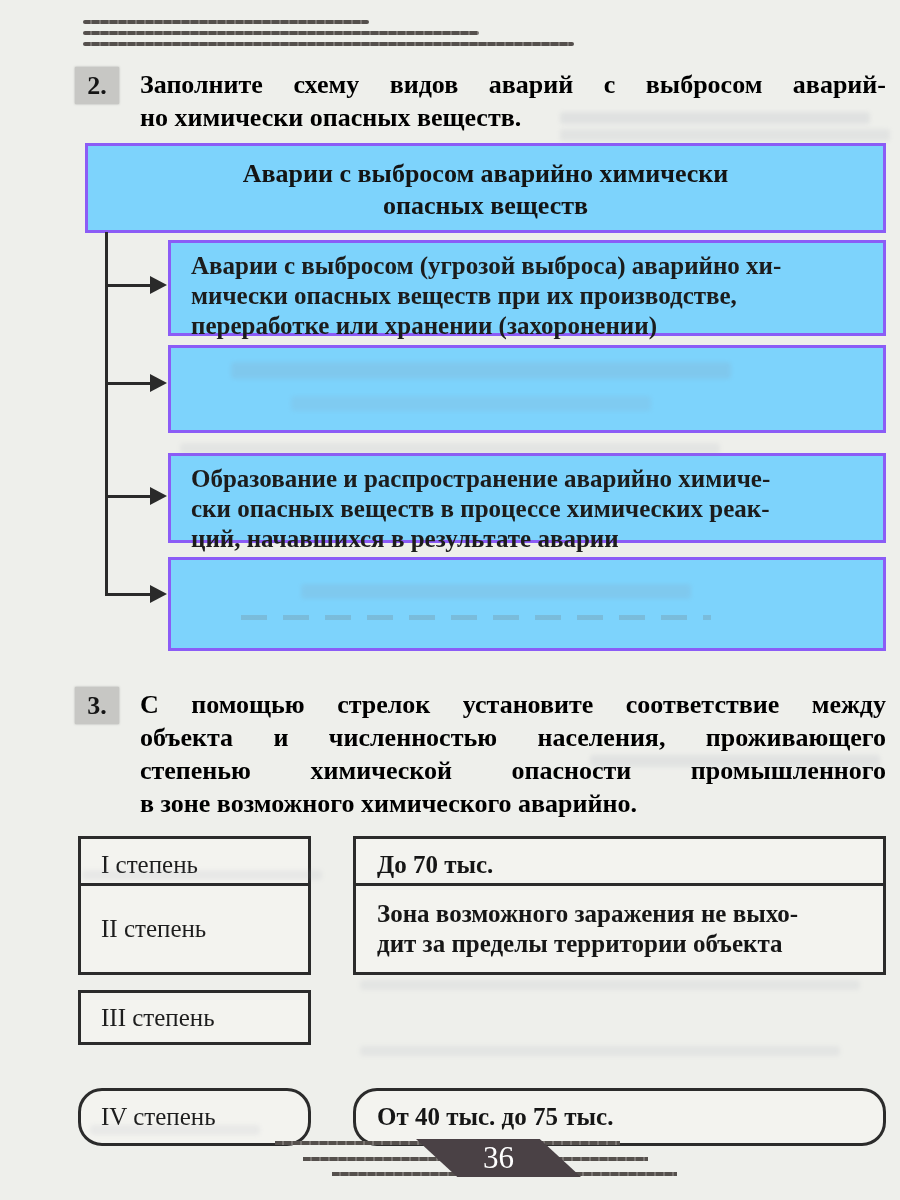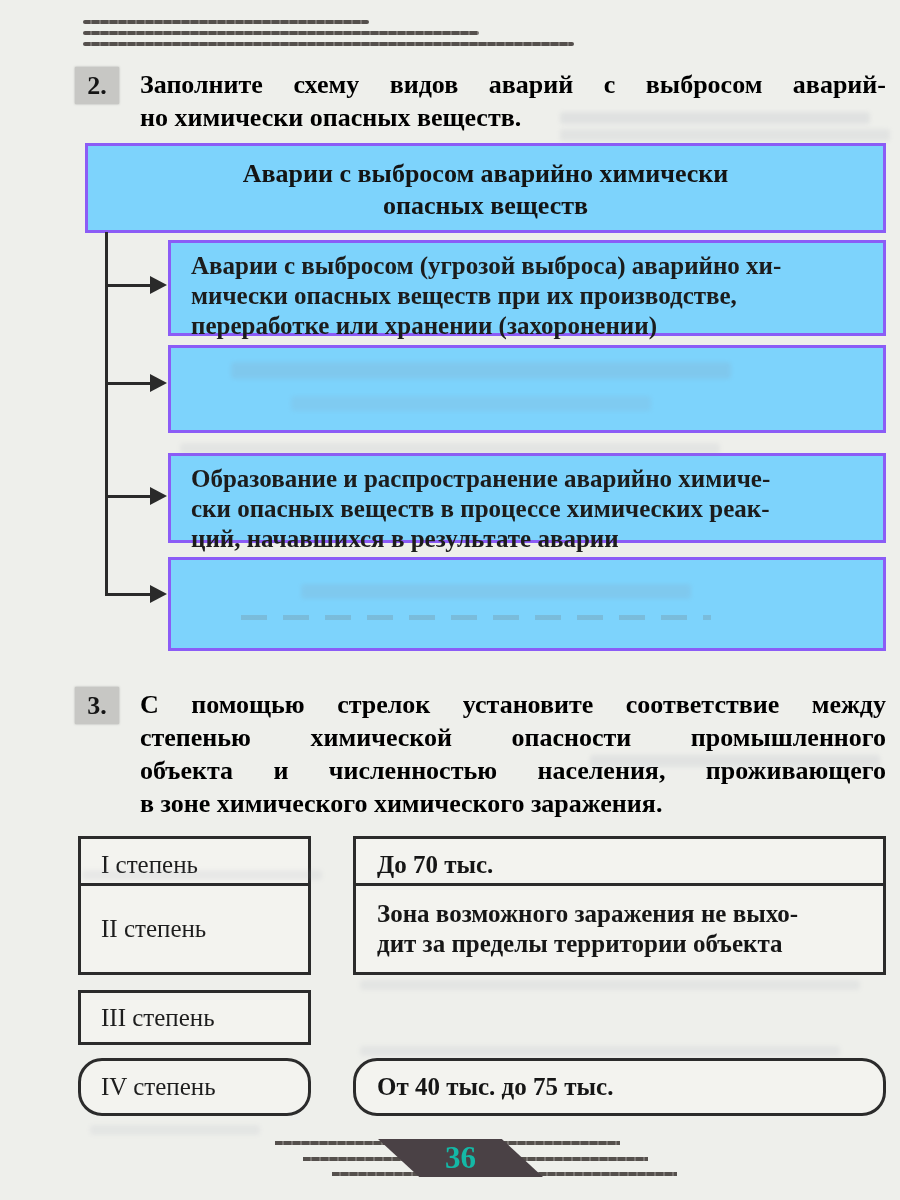--- a/index.html
+++ b/index.html
@@ -69,35 +69,35 @@
   
   .cell{
     position:absolute;border:3px solid #2b2b2b;background:#f3f3ef;
     box-sizing:border-box;display:flex;flex-direction:column;justify-content:center;
   }
   .lcell{left:78px;width:233px;font-size:25px;font-weight:400;padding-left:20px;color:#1d1d1d;}
   .rcell{left:353px;width:533px;font-size:25px;font-weight:700;padding-left:21px;line-height:30px;color:#161616;}
   .r1{top:836px;height:57px;}
   .r2{top:883px;height:92px;}
   .r3{top:990px;height:55px;}
-  .r4{top:1058px;height:58px;border-radius:24px;}
+  .r4{top:1088px;height:58px;border-radius:24px;}
   
   .frule{
     position:absolute;height:4px;
     background:repeating-linear-gradient(90deg,#55504d 0 7px,#7a7572 7px 9px);
   }
   .fr1{left:275px;top:1141px;width:345px;}
   .fr2{left:303px;top:1157px;width:345px;}
   .fr3{left:332px;top:1172px;width:345px;}
   .pagebadge{
-    position:absolute;left:378px;top:1139px;width:165px;height:38px;
+    position:absolute;left:416px;top:1139px;width:165px;height:38px;
     background:#4a4145;
     clip-path:polygon(0 0,75% 0,100% 100%,25% 100%);
     display:flex;align-items:center;justify-content:center;
-    color:#14b8a6;font-weight:700;font-size:31px;
+    color:#ffffff;font-weight:400;font-size:31px;
   }
   
   .ghost{position:absolute;filter:blur(2px);border-radius:3px;background:#8e93a6;}
   .gdash{
     position:absolute;height:5px;opacity:.22;
     background:repeating-linear-gradient(90deg,#6e6a66 0 26px,transparent 26px 42px);
   }
 </style>
 </head>
 <body>
@@ -156,23 +156,23 @@
 
   <div class="box childbox b4">
     <div class="inner"></div>
     <div class="ghost" style="left:130px;top:24px;width:390px;height:15px;opacity:.15;"></div>
     <div class="gdash" style="left:70px;top:55px;width:470px;"></div>
   </div>
 
   <div class="badge badge3">3.</div>
   <div class="tasktext t3">
     <div class="jline">С помощью стрелок установите соответствие между</div>
+    <div class="jline">объекта и численностью населения, проживающего</div>
     <div class="jline">степенью  химической  опасности  промышленного</div>
-    <div class="jline">объекта и численностью населения, проживающего</div>
-    <div class="lline">в зоне химического химического заражения.</div>
+    <div class="lline">в зоне возможного химического аварийно.</div>
   </div>
 
   <div class="cell lcell r1">
     <div>I степень</div>
   </div>
   <div class="cell rcell r1">
     <div>До 70 тыс.</div>
   </div>
 
   <div class="cell lcell r2">

